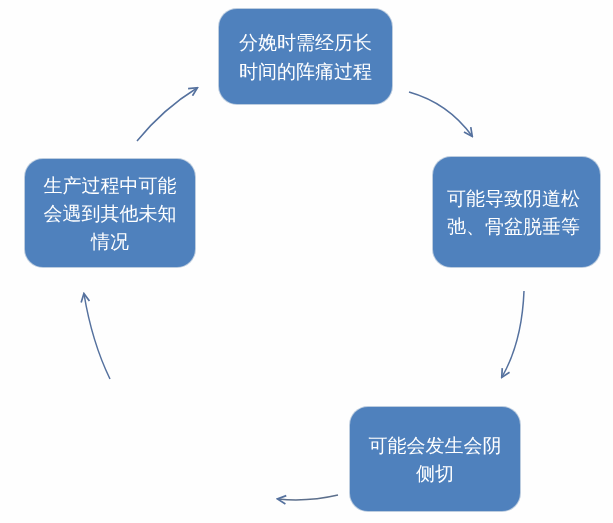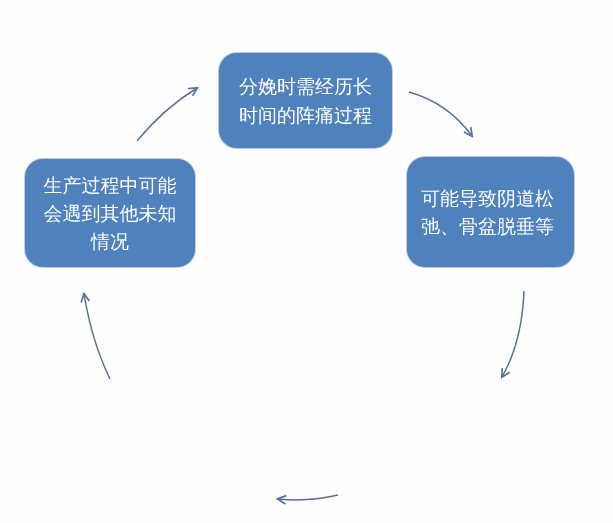--- a/index.html
+++ b/index.html
@@ -30,22 +30,22 @@
     color: #ffffff;
     display: flex;
     align-items: center;
     justify-content: center;
     text-align: center;
     font-size: 19px;
     line-height: 1.48;
     padding: 6px 14px;
     box-shadow: 0 0 0 1px rgba(70,115,165,0.35);
   }
-  .node-top          { left: 219px; top: 9px;   width: 173px; height: 95px; margin-top: 44px;  }
-  .node-right        { left: 407px; top: 157px; width: 167px; height: 110px; padding-left: 8px; }
+  .node-top          { left: 219px; top: 9px;   width: 173px; height: 95px;  }
+  .node-right        { left: 433px; top: 157px; width: 167px; height: 110px; padding-left: 8px; }
   .node-bottom-right { left: 350px; top: 407px; width: 170px; height: 104px; }
   .node-bottom-left  { left: 92px;  top: 404px; width: 164px; height: 108px; }
   .node-left         { left: 25px;  top: 159px; width: 170px; height: 108px; }
 </style>
 </head>
 <body>
 
 <div class="canvas">
 
   <svg class="arrow-layer" width="613" height="523" viewBox="0 0 613 523">
@@ -62,19 +62,22 @@
   </svg>
 
   <div class="node node-top">
     <span>分娩时需经历长时间的阵痛过程</span>
   </div>
 
   <div class="node node-right">
     <span>可能导致阴道松弛、骨盆脱垂等</span>
   </div>
 
+  <div class="node node-bottom-right">
+    <span>可能会发生会阴侧切</span>
+  </div>
 
 
   <div class="node node-left">
     <span>生产过程中可能会遇到其他未知情况</span>
   </div>
 
 </div>
 
 </body></html>

